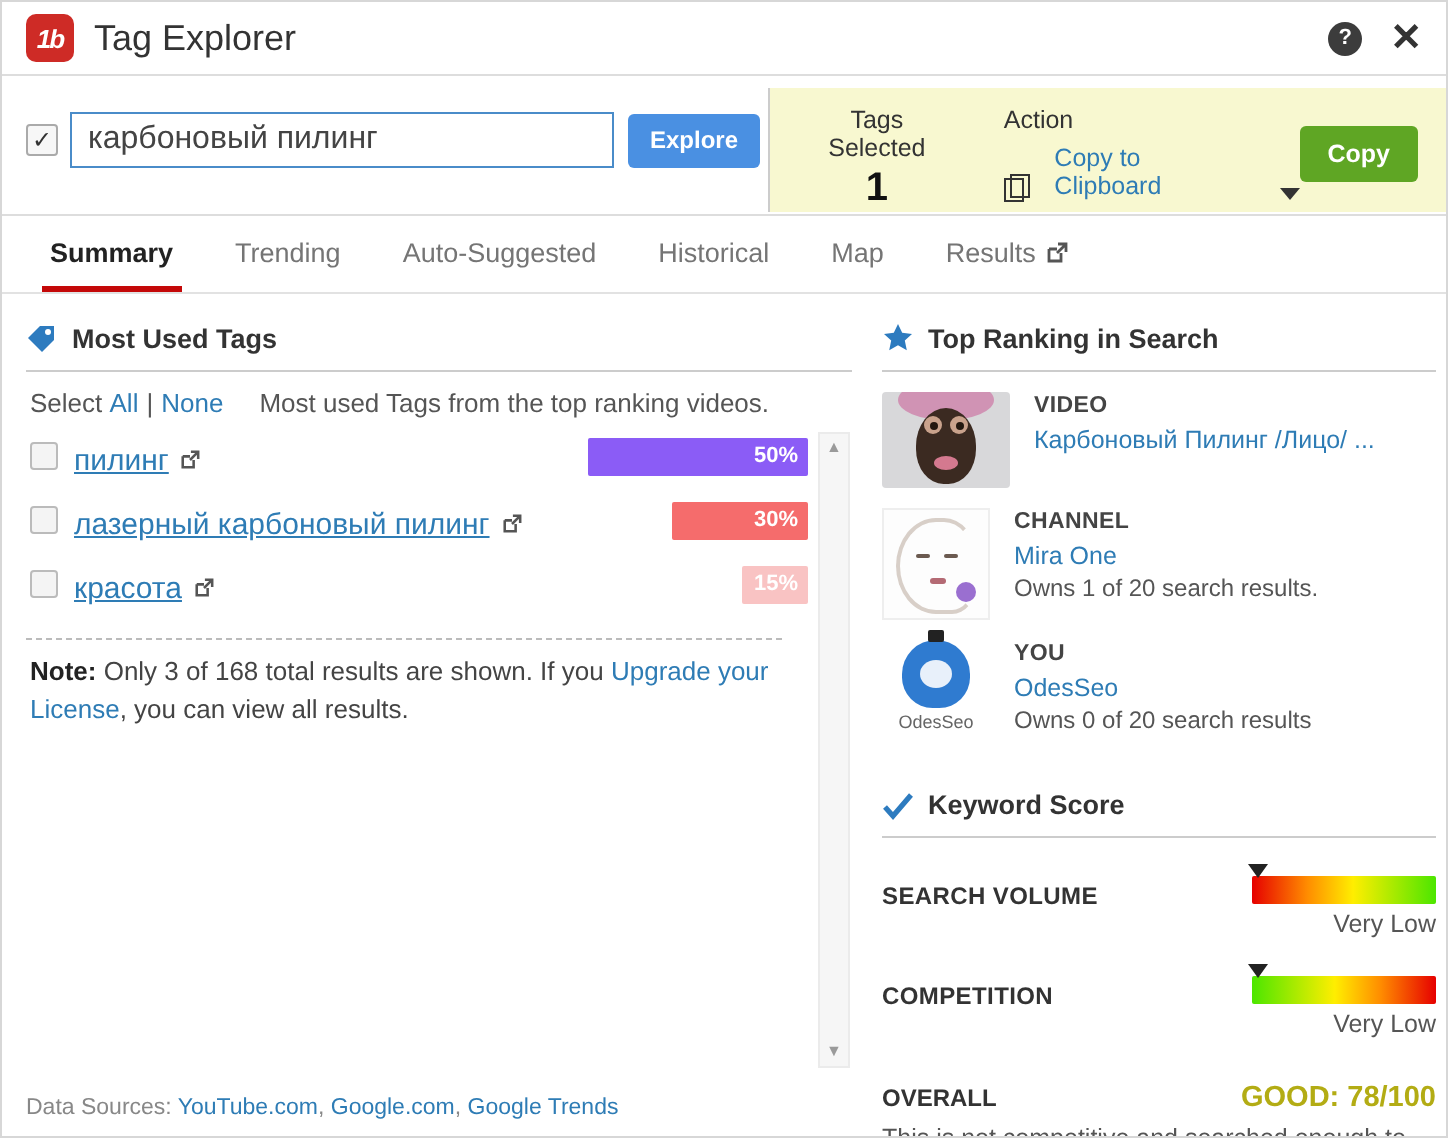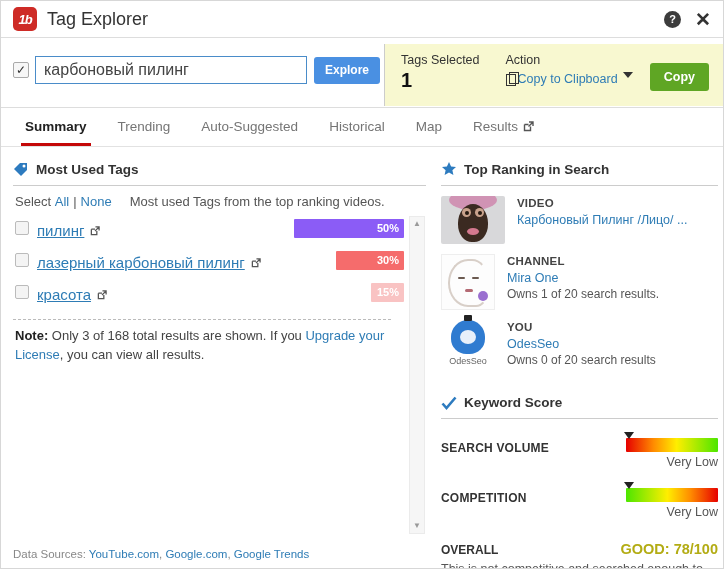--- a/index.html
+++ b/index.html
@@ -15,25 +15,25 @@
   .help-icon { width:17px; height:17px; background:#3c3c3c; border-radius:50%; color:#fff; font-size:11px; font-weight:bold; display:flex; align-items:center; justify-content:center; cursor:pointer; }
   .close-icon { font-size:19px; font-weight:bold; color:#333; cursor:pointer; line-height:1; }
 
   
   .toolbar { position:absolute; top:37px; left:0; right:0; height:70px; background:#fff; border-bottom:1px solid #ddd; }
   .search-area { position:absolute; left:12px; top:18px; display:flex; align-items:center; }
   .checkbox { width:16px; height:16px; border:1px solid #aaa; border-radius:2px; background:#f7f7f7; font-size:12px; color:#333; display:flex; align-items:center; justify-content:center; line-height:1; cursor:pointer; }
   .search-input { margin-left:6px; width:272px; height:28px; border:1px solid #4a8cc9; padding:0 8px; font-size:16px; color:#444; font-family:"Liberation Sans", sans-serif; }
   .explore-btn { margin-left:7px; height:27px; padding:0 11px; background:#4a90e2; color:#fff; border:none; border-radius:3px; font-size:12px; font-weight:bold; font-family:"Liberation Sans", sans-serif; cursor:pointer; }
   .selection-panel { position:absolute; left:383px; top:6px; right:0; height:62px; background:#f8f8d0; border-left:1px solid #ccc; display:flex; align-items:flex-start; padding:9px 14px 0 16px; }
-  .sel-count-block { text-align:left; margin-right:26px; }
+  .sel-count-block { text-align:center; margin-right:26px; }
   .sel-label { font-size:12.5px; color:#333; }
   .sel-count { font-size:20px; font-weight:bold; color:#111; margin-top:2px; }
   .action-block { font-size:12.5px; }
-  .action-row { display:flex; align-items:flex-start; margin-top:5px; gap:1px; cursor:pointer; }
+  .action-row { display:flex; align-items:flex-end; margin-top:5px; gap:15px; cursor:pointer; }
   .copy-glyph { position:relative; width:11px; height:13px; display:inline-block; }
   .copy-glyph::before { content:""; position:absolute; left:0; top:2px; width:8px; height:10px; border:1.4px solid #333; background:#f8f8d0; }
   .copy-glyph::after { content:""; position:absolute; left:3px; top:0; width:8px; height:10px; border:1.4px solid #333; }
   .action-link { color:#2e7cb5; }
   .caret-down { width:0; height:0; border-left:5px solid transparent; border-right:5px solid transparent; border-top:6px solid #333; margin-left:4px; }
   .copy-btn { margin-left:auto; margin-top:10px; height:28px; padding:0 14px; background:#5fa624; color:#fff; border:none; border-radius:3px; font-size:12.5px; font-weight:bold; font-family:"Liberation Sans", sans-serif; cursor:pointer; }
 
   
   .tabs { position:absolute; top:107px; left:0; right:0; height:39px; border-bottom:1px solid #e2e2e2; display:flex; align-items:flex-end; padding-left:22px; }
   .tab { font-size:13.5px; color:#757575; padding:0 2px 12px 2px; margin-right:27px; cursor:pointer; position:relative; display:flex; align-items:center; gap:5px; }

